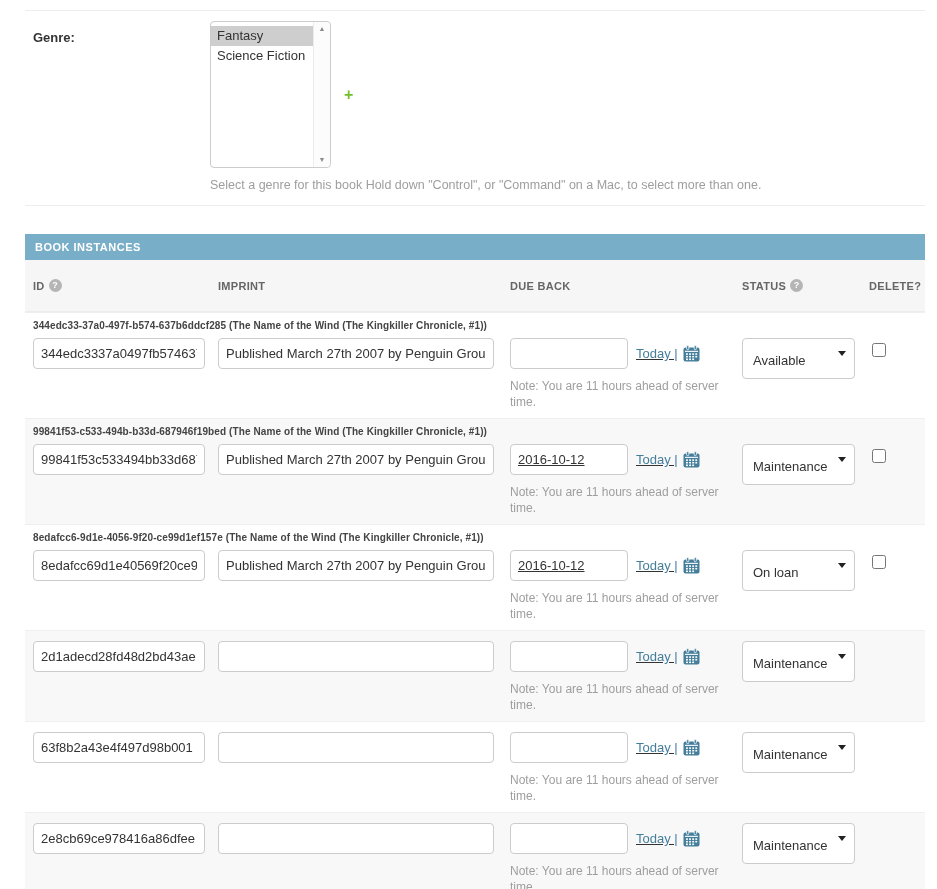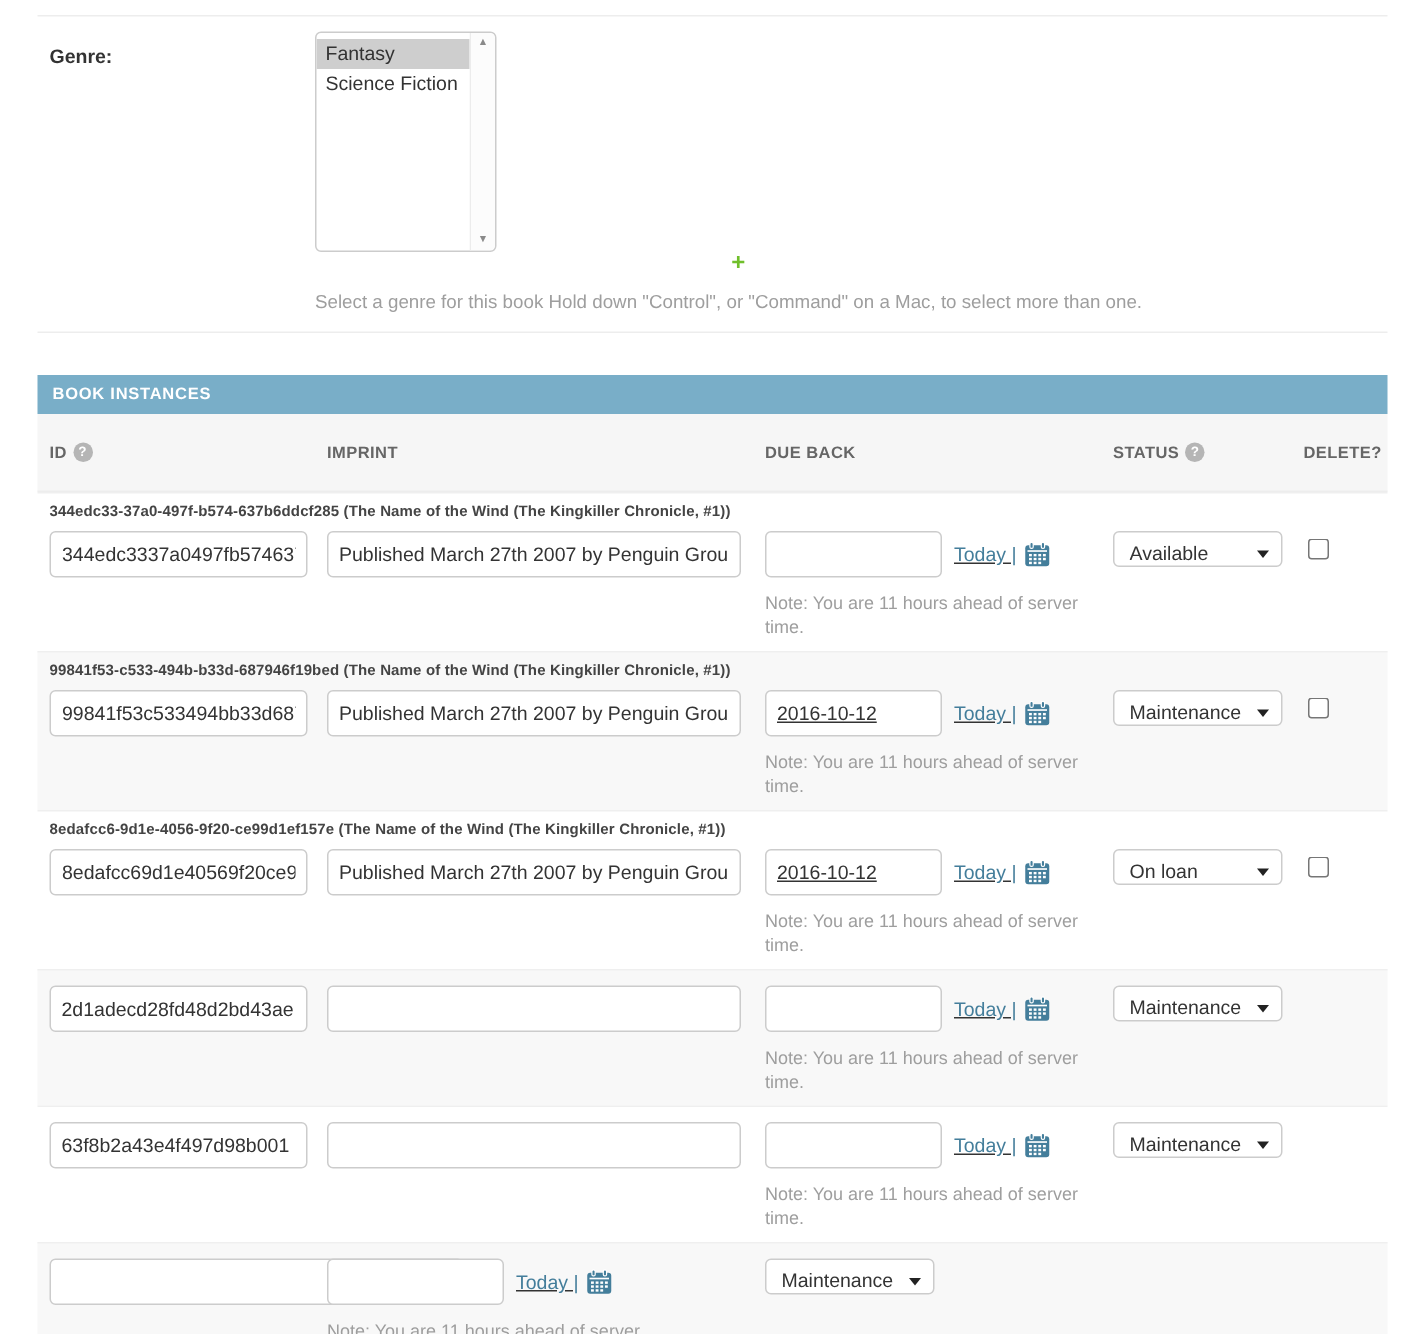--- a/index.html
+++ b/index.html
@@ -9,21 +9,21 @@
     font-family: "Liberation Sans", sans-serif;
     color: #333; font-size: 13px;
   }
   .hairline { border-top:1px solid #ededed; margin:0 12px 0 25px; }
   .top-line { margin-top:10px; }
 
   
   .form-row { display:flex; margin:0 12px 0 25px; padding-top:10px; }
   .label-col { width:185px; padding:9px 0 0 8px; font-weight:bold; color:#333; }
   .widget-col { display:flex; flex-direction:column; }
-  .widget-line { display:flex; align-items:stretch;flex-direction:column; }
+  .widget-line { display:flex; align-items:stretch; }
 
   .listbox {
     width:121px; height:147px; border:1px solid #ccc; border-radius:4px;
     background:#fff; display:flex; overflow:hidden;
   }
   .listbox .options { flex:1 1 auto; padding-top:4px; }
   .opt { padding:1px 6px; line-height:18px; white-space:nowrap; cursor:default; }
   .opt.selected { background:#cecece; }
   .scrollbar {
     flex:0 0 17px; background:#fcfcfc; border-left:1px solid #ececec;
@@ -84,21 +84,21 @@
   .today-link {
     margin-left:8px; color:#447e9b; text-decoration:none; cursor:pointer; white-space:nowrap;
   }
   .cal { margin-left:5px; display:inline-flex; cursor:pointer; }
   .note {
     width:222px; margin-top:9px; font-size:12px; line-height:16px; color:#9e9e9e;
   }
   .sel-wrap { position:relative; display:inline-block; }
   .status-select {
     -webkit-appearance:none; appearance:none;
-    width:113px; height:24px; border:1px solid #ccc; border-radius:4px;
+    width:113px; height:41px; border:1px solid #ccc; border-radius:4px;
     background:#fff; font-family:"Liberation Sans", sans-serif; font-size:13px;
     color:#333; padding:4px 22px 0 10px; outline:none; cursor:pointer;
   }
   .caret {
     position:absolute; right:9px; top:13px; width:0; height:0; pointer-events:none;
     border-left:4px solid transparent; border-right:4px solid transparent;
     border-top:5px solid #222;
   }
   .del-cell { padding-top:5px; }
   .del-check { margin:0 0 0 3px; width:14px; height:14px; cursor:pointer; }
@@ -365,20 +365,21 @@
           <select class="status-select"><option>Maintenance</option></select>
           <span class="caret"></span>
         </span>
       </div>
       <div class="del-cell"></div>
     </div>
   </div>
 
   <div class="bi-row striped no-label">
     <div class="grid-cols">
+      <div><input class="txt id-input" value="2e8cb69ce978416a86dfee" style=""></div>
       <div><input class="txt imprint-input" value="" style=""></div>
       <div>
         <div class="due-line">
           <input class="txt due-input" value="" style="">
           <a class="today-link">Today |</a>
           <span class="cal">
             <svg width="17" height="17" viewBox="0 0 17 17">
                 <rect x="0.5" y="2.5" width="16" height="14" rx="2" fill="#447e9b"></rect>
                 <rect x="3.6" y="0.6" width="2.2" height="4" rx="1" fill="#447e9b" stroke="#fff" stroke-width="0.8"></rect>
                 <rect x="11.2" y="0.6" width="2.2" height="4" rx="1" fill="#447e9b" stroke="#fff" stroke-width="0.8"></rect>

